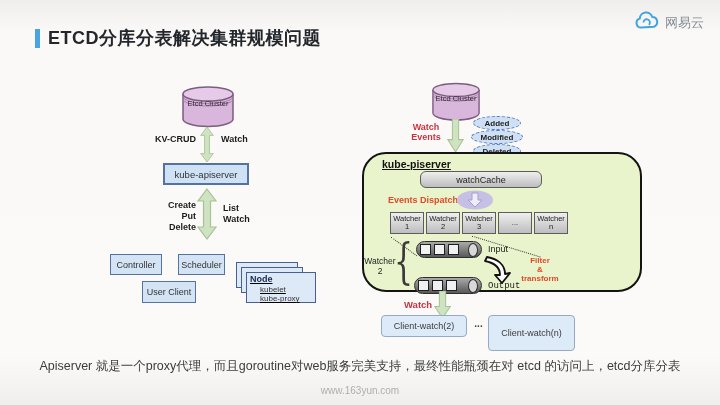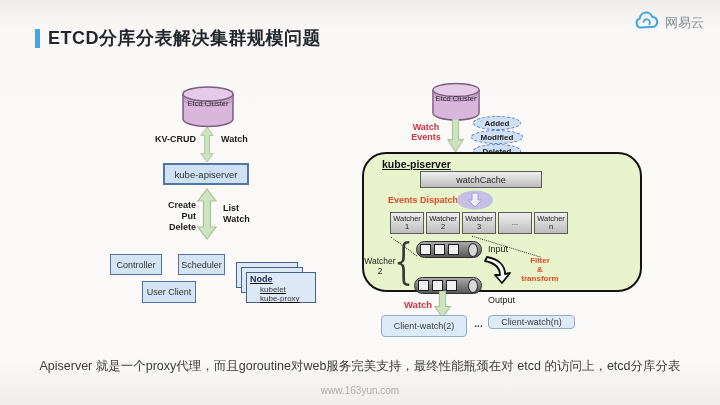--- a/index.html
+++ b/index.html
@@ -128,21 +128,21 @@
   <div class="abs red preline" style="left:406px;top:122px;width:40px;text-align:center;font-size:9px;">Watch
 Events</div>
 
   <div class="abs ev-ellipse" style="left:473px;top:116px;">Added</div>
   <div class="abs ev-ellipse" style="left:471px;top:130px;width:50px;">Modified</div>
   <div class="abs ev-ellipse" style="left:473px;top:144px;">Deleted</div>
 
   <div class="abs greenbox" style="left:362px;top:152px;width:280px;height:140px;">
     <div class="abs kp-title" style="left:18px;top:4px;">kube-piserver</div>
 
-    <div class="abs graybox" style="left:56px;top:17px;width:122px;height:17px;font-size:9px;">watchCache</div>
+    <div class="abs graybox" style="left:56px;top:17px;width:122px;height:17px;font-size:9px;border-radius:6px;">watchCache</div>
 
     <div class="abs orange-red" style="left:24px;top:41px;font-size:9px;">Events Dispatch</div>
     <div class="abs" style="left:92px;top:36px;">
       <svg width="38" height="20" viewBox="0 0 38 20">
         <ellipse cx="19" cy="10" rx="18" ry="9.5" fill="#c6c0e6"></ellipse>
         <path d="M16 3 H22 V10 H26 L19 17 L12 10 H16 Z" fill="#efeef8" stroke="#a49ecf" stroke-width="1"></path>
       </svg>
     </div>
 
     <div class="abs watcher-row" style="left:26px;top:58px;width:178px;">
@@ -180,30 +180,30 @@
     <div class="abs orange-red preline" style="left:146px;top:102px;width:60px;text-align:center;font-size:8px;line-height:1.15;">Filter
 &amp;
 transform</div>
 
     <div class="abs pipe" style="left:50px;top:123px;width:68px;height:17px;">
       <span class="sq"></span>
       <span class="sq"></span>
       <span class="sq"></span>
       <span class="cap"></span>
     </div>
-    <div class="abs io-label" style="left:124px;top:141px;">Output</div>
+    <div class="abs io-label" style="left:124px;top:127px;font-family:Liberation Mono, monospace;">Output</div>
   </div>
 
   <div class="abs red" style="left:404px;top:299px;font-size:9.5px;">Watch</div>
   <div class="abs" style="left:434px;top:291px;">
     <svg width="17" height="27" viewBox="0 0 16 26">
       <path d="M5 0 H11 V15 H15.5 L8 26 L0.5 15 H5 Z" fill="#cfe2c2" stroke="#a6c493" stroke-width="1"></path>
     </svg>
   </div>
 
   <div class="abs client-box" style="left:381px;top:315px;width:86px;height:22px;">Client-watch(2)</div>
   <div class="abs" style="left:470px;top:318px;width:17px;text-align:center;font-size:10px;color:#444;font-weight:bold;">...</div>
-  <div class="abs client-box" style="left:488px;top:315px;width:87px;height:14px;">Client-watch(n)</div>
+  <div class="abs client-box" style="left:488px;top:315px;width:87px;height:36px;">Client-watch(n)</div>
 
   <div class="abs caption" style="left:0;top:358px;">Apiserver 就是一个proxy代理，而且goroutine对web服务完美支持，最终性能瓶颈在对 etcd 的访问上，etcd分库分表</div>
   <div class="abs siteurl" style="left:0;top:385px;">www.163yun.com</div>
 
 </div>
 
 </body></html>

